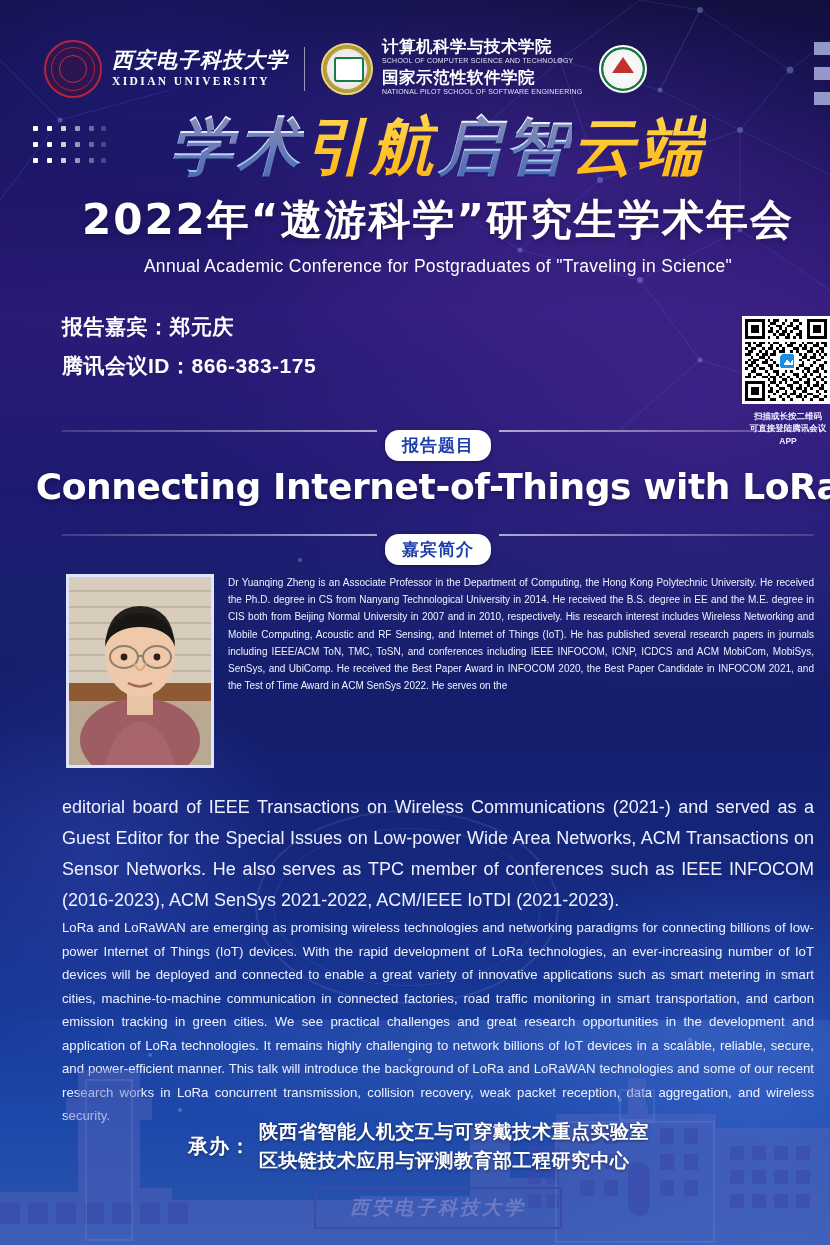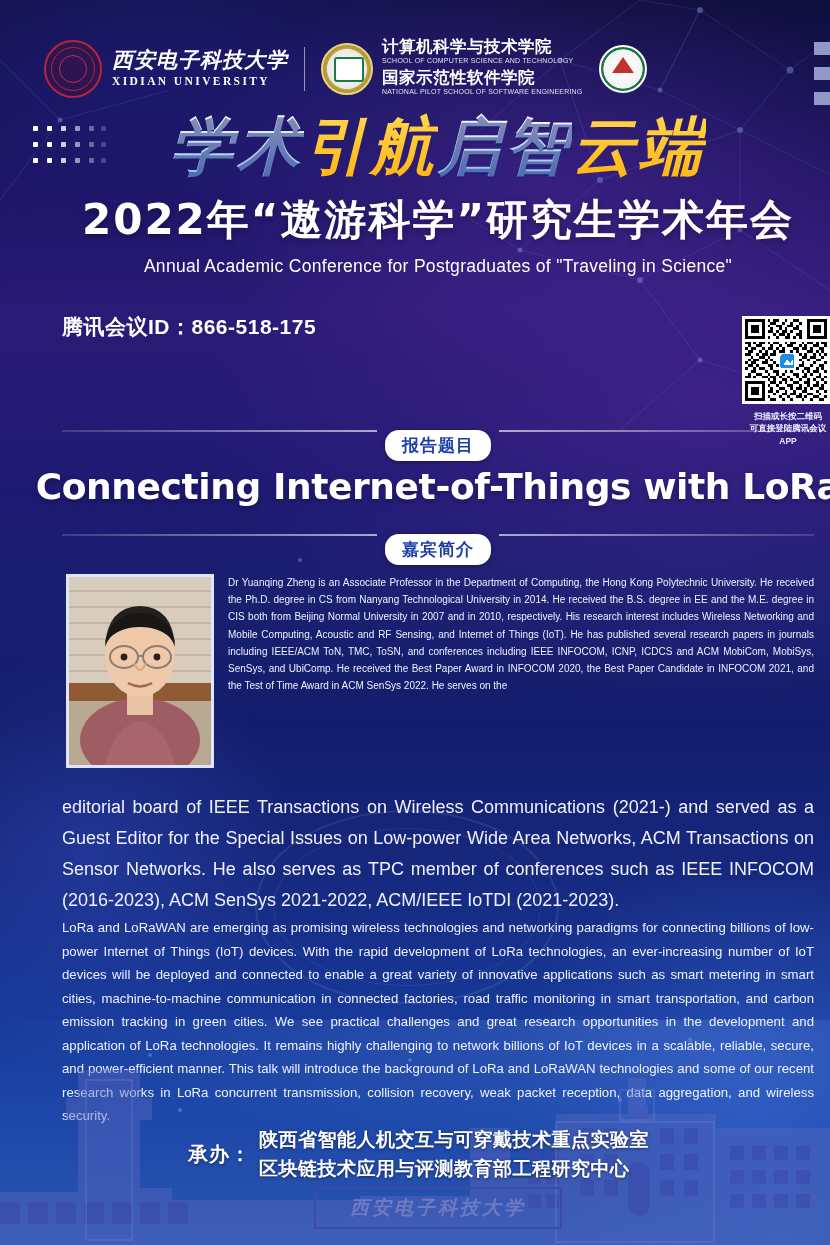--- a/index.html
+++ b/index.html
@@ -112,21 +112,21 @@
 
   
   .watermark{position:absolute;left:255px;top:810px;width:300px;height:190px;
     border-radius:50%;border:2px solid rgba(255,255,255,.09);pointer-events:none;}
   .watermark:before{content:"";position:absolute;inset:16px;border-radius:50%;border:1.5px solid rgba(255,255,255,.07);}
 
   
   .skyline{position:absolute;left:0;right:0;bottom:0;height:175px;pointer-events:none;}
 
   
-  .organizer{position:absolute;left:188px;bottom:62px;display:flex;align-items:center;}
+  .organizer{position:absolute;left:188px;bottom:70px;display:flex;align-items:center;}
   .org-label{font-size:20px;font-weight:bold;color:#fff;letter-spacing:1px;margin-right:8px;
     text-shadow:0 1px 3px rgba(0,0,0,.5);}
   .org-lines div{font-size:19px;font-weight:bold;color:#fff;line-height:1.5;letter-spacing:.5px;
     text-shadow:0 1px 3px rgba(0,0,0,.5);}
   .footer-plate{position:absolute;left:50%;transform:translateX(-50%);bottom:16px;
     border:2px solid #3d4aa8;padding:6px 34px;}
   .footer-plate span{font-family:"Liberation Serif",serif;font-style:italic;font-weight:bold;
     font-size:19px;letter-spacing:3px;color:#6e7ac4;}
 </style>
 </head>
@@ -225,21 +225,22 @@
     <div class="shield"></div>
   </div>
 
   <div class="hero">
     <div class="hero-art"><span class="c1">学术</span><span class="c2">引航</span><span class="c1">启智</span><span class="c2">云端</span></div>
     <div class="hero-sub">2022年“遨游科学”研究生学术年会</div>
     <div class="hero-en">Annual Academic Conference for Postgraduates of "Traveling in Science"</div>
   </div>
 
   <div class="meta">
-    <div>腾讯会议ID：866-518-175</div>
+    <div>报告嘉宾：郑元庆</div>
+    <div>腾讯会议ID：866-383-175</div>
   </div>
 
   <div class="qrbox">
     <div class="qr">
       <svg width="82" height="82" viewBox="0 0 29 29" shape-rendering="crispEdges">
         <rect width="29" height="29" fill="#fff"></rect>
         <g fill="#000">
           <rect x="0" y="0" width="7" height="1"></rect>
             <rect x="0" y="6" width="7" height="1"></rect>
           <rect x="0" y="0" width="1" height="7"></rect>

